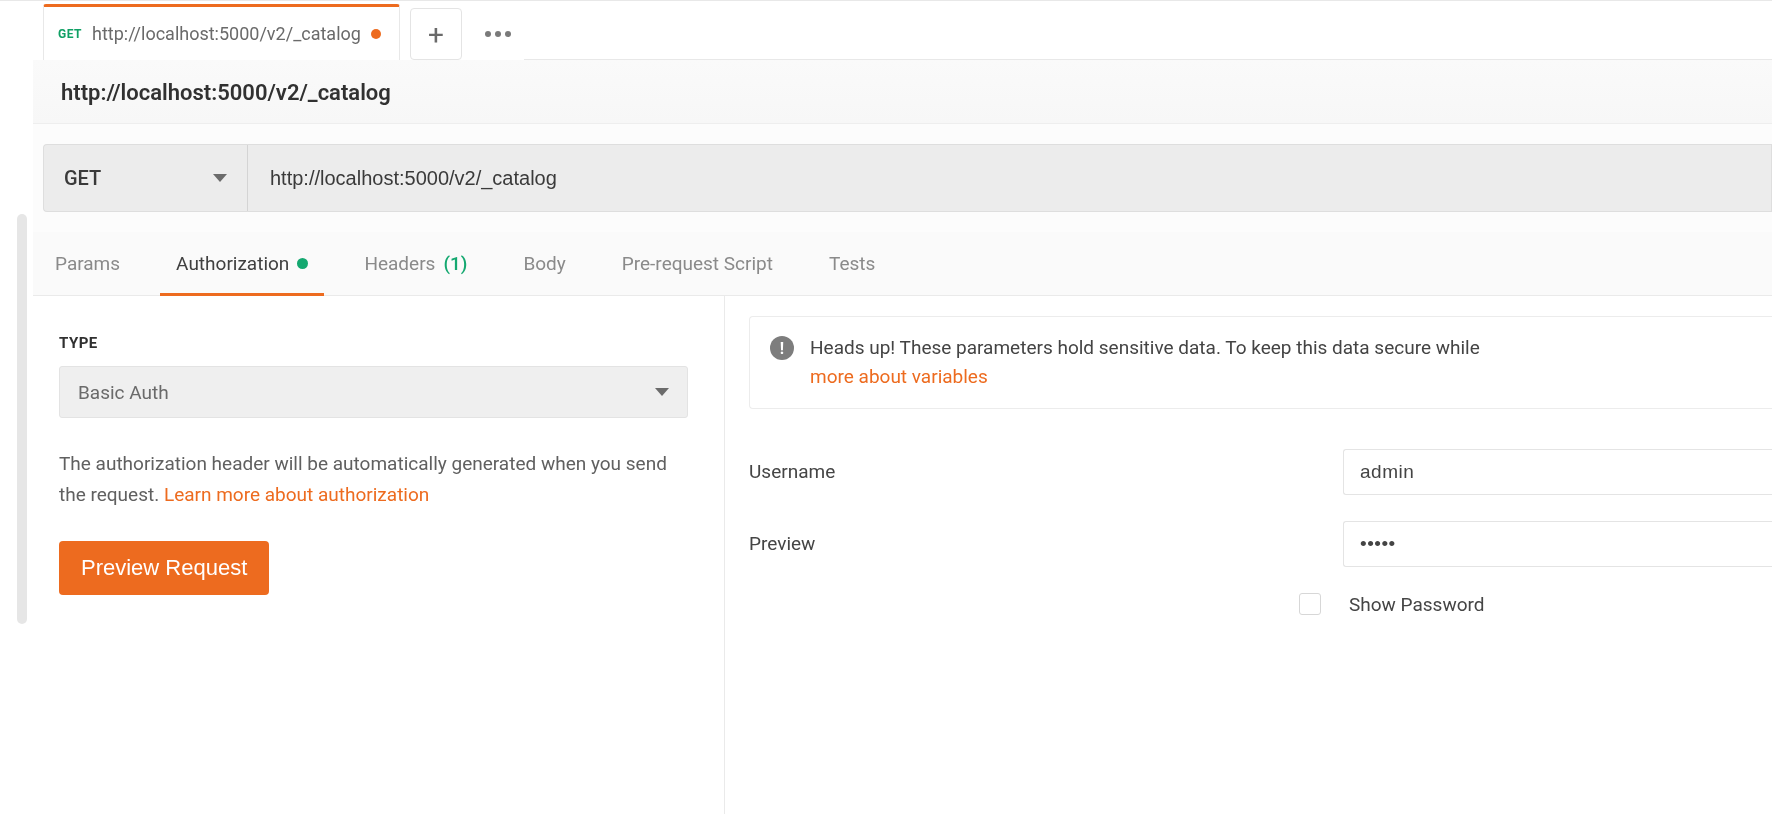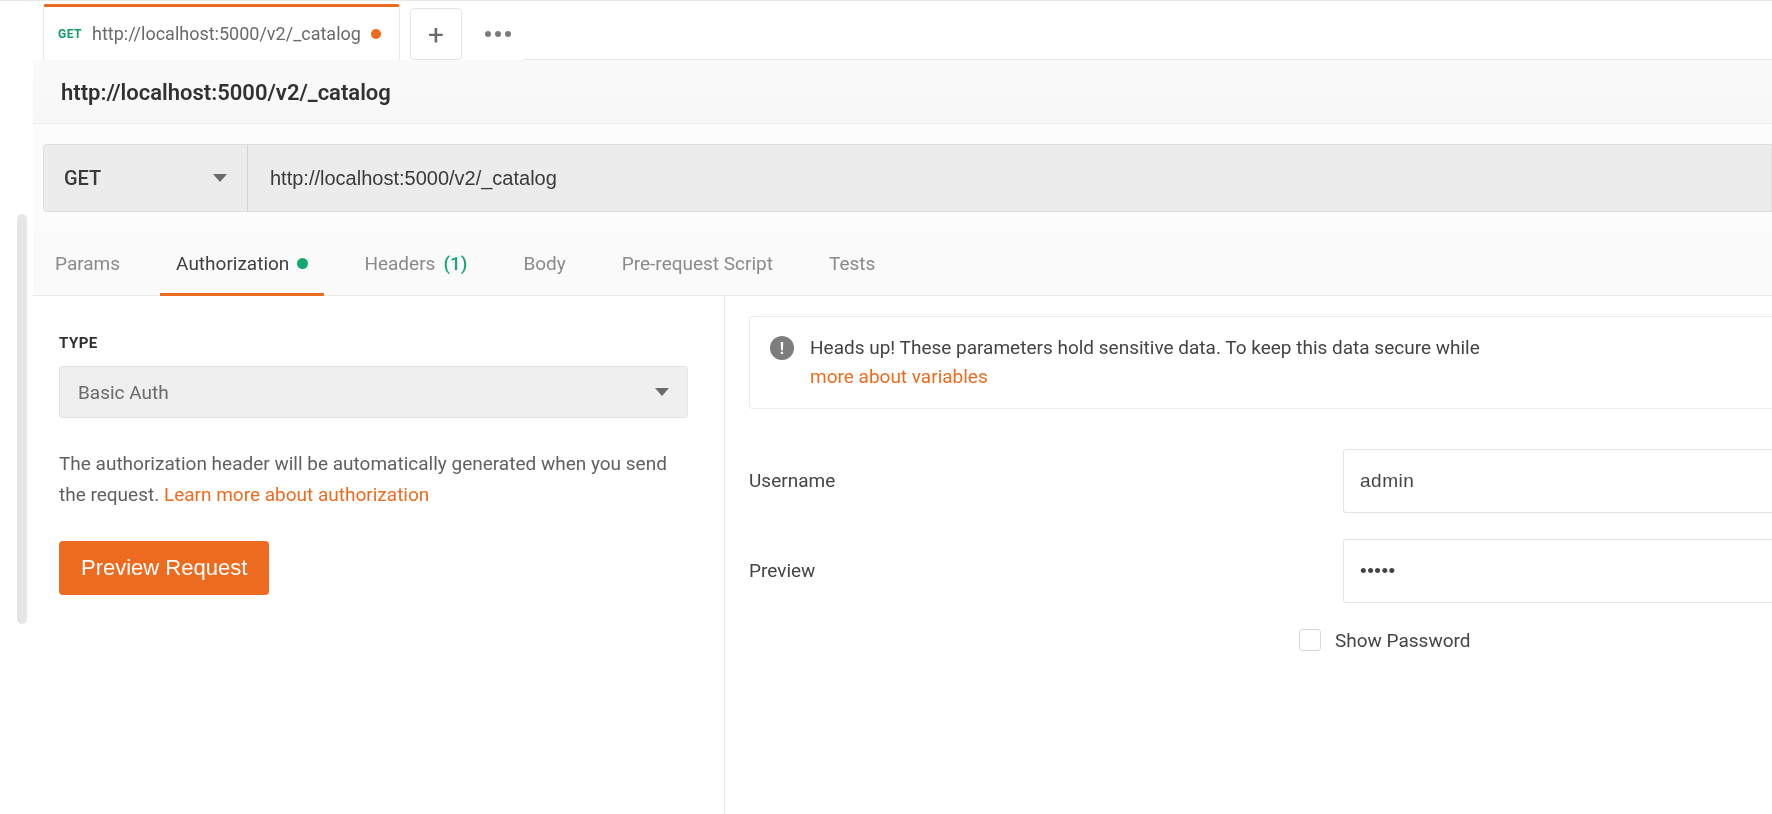--- a/index.html
+++ b/index.html
@@ -265,34 +265,34 @@
     margin-bottom: 26px;
     gap: 44px;
   }
   .form-row .flabel{
     width: 550px;
     font-size:19px;
     color:#454545;
   }
   .form-row .finput{
     flex:1;
-    height:64px;
+    height:46px;
     border:1px solid #e4e4e4;
     border-right:none;
     border-radius:3px 0 0 3px;
     padding: 0 16px;
     font-size:19px;
     color:#444;
     outline:none;
     letter-spacing:0.5px;
   }
   .check-row{
     display:flex;
     align-items:center;
-    gap:14px;
+    gap:28px;
     margin-left: 550px;
   }
   .checkbox{
     width:22px;height:22px;border:1px solid #d7d7d7;border-radius:3px;background:#fff;
   }
   .check-label{ font-size:19px;color:#454545;}
 </style>
 </head>
 <body>
 

